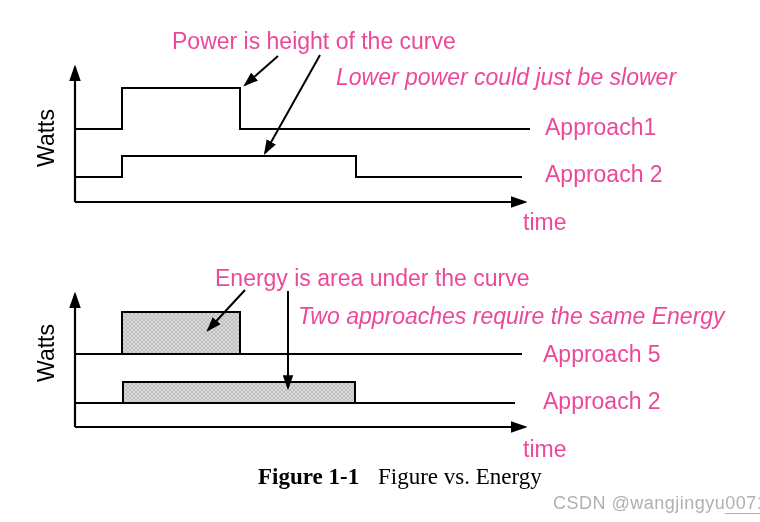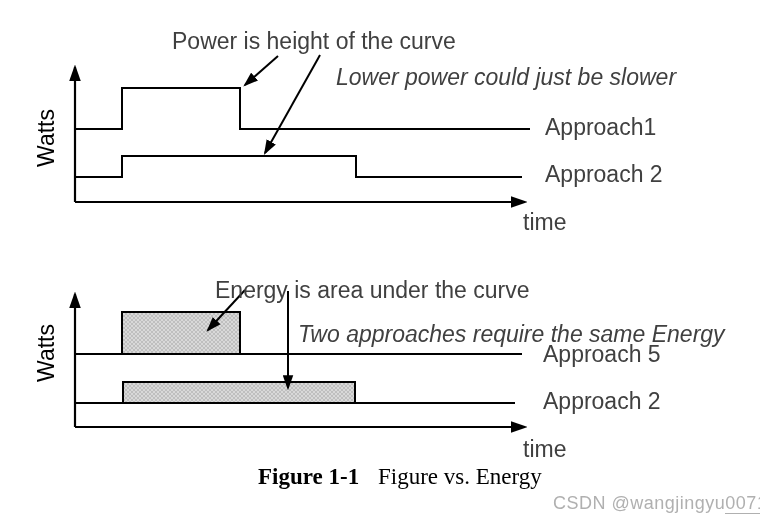--- a/index.html
+++ b/index.html
@@ -1,21 +1,21 @@
 <!DOCTYPE html>
 <html><head>
 <meta charset="utf-8">
 <style>
   html,body { margin:0; padding:0; background:#ffffff; }
   .stage {
     position:relative; width:760px; height:522px; background:#ffffff;
     font-family:"Liberation Sans", sans-serif; color:#000; overflow:hidden;
   }
   .stage svg { position:absolute; left:0; top:0; }
-  .lbl { position:absolute; font-size:23px; line-height:26px; white-space:nowrap; color:#404040; }
+  .lbl { position:absolute; font-size:23px; line-height:26px; white-space:nowrap; color:#ec4899; }
   .note { font-style:italic; }
   .vlabel {
     position:absolute; width:66px; height:26px; font-size:23px; line-height:26px;
     text-align:center; transform:rotate(-90deg); white-space:nowrap;
   }
   .caption { position:absolute; top:464px; font-size:23px; line-height:26px; white-space:nowrap;
     font-family:"Liberation Serif", serif; }
   .caption-number { left:258px; font-weight:bold; }
   .caption-title  { left:378px; }
   .watermark { position:absolute; left:553px; top:492px; font-size:18px; line-height:22px;
@@ -56,22 +56,22 @@
     <polyline fill="none" stroke="#000" stroke-width="2" marker-end="url(#ah)" points="288,291 288,388"></polyline>
   </svg>
 
   <div class="lbl" style="left:172px; top:28px;">Power is height of the curve</div>
   <div class="lbl note" style="left:336px; top:64px;">Lower power could just be slower</div>
   <div class="vlabel" style="left:13px; top:125px;">Watts</div>
   <div class="lbl" style="left:545px; top:114px;">Approach1</div>
   <div class="lbl" style="left:545px; top:161px;">Approach 2</div>
   <div class="lbl" style="left:523px; top:209px;">time</div>
 
-  <div class="lbl" style="left:215px; top:265px;margin-top:12px;">Energy is area under the curve</div>
-  <div class="lbl note" style="left:298px; top:321px;">Two approaches require the same Energy</div>
+  <div class="lbl" style="left:215px; top:265px;">Energy is area under the curve</div>
+  <div class="lbl note" style="left:298px; top:303px;">Two approaches require the same Energy</div>
   <div class="vlabel" style="left:13px; top:340px;">Watts</div>
   <div class="lbl" style="left:543px; top:341px;">Approach 5</div>
   <div class="lbl" style="left:543px; top:388px;">Approach 2</div>
   <div class="lbl" style="left:523px; top:436px;">time</div>
 
   <div class="caption caption-number">Figure 1-1</div>
   <div class="caption caption-title">Figure vs. Energy</div>
   <div class="watermark"><span>CSDN @wangjingyu</span><span class="wm-underline">00711</span></div>
 
 </div>

